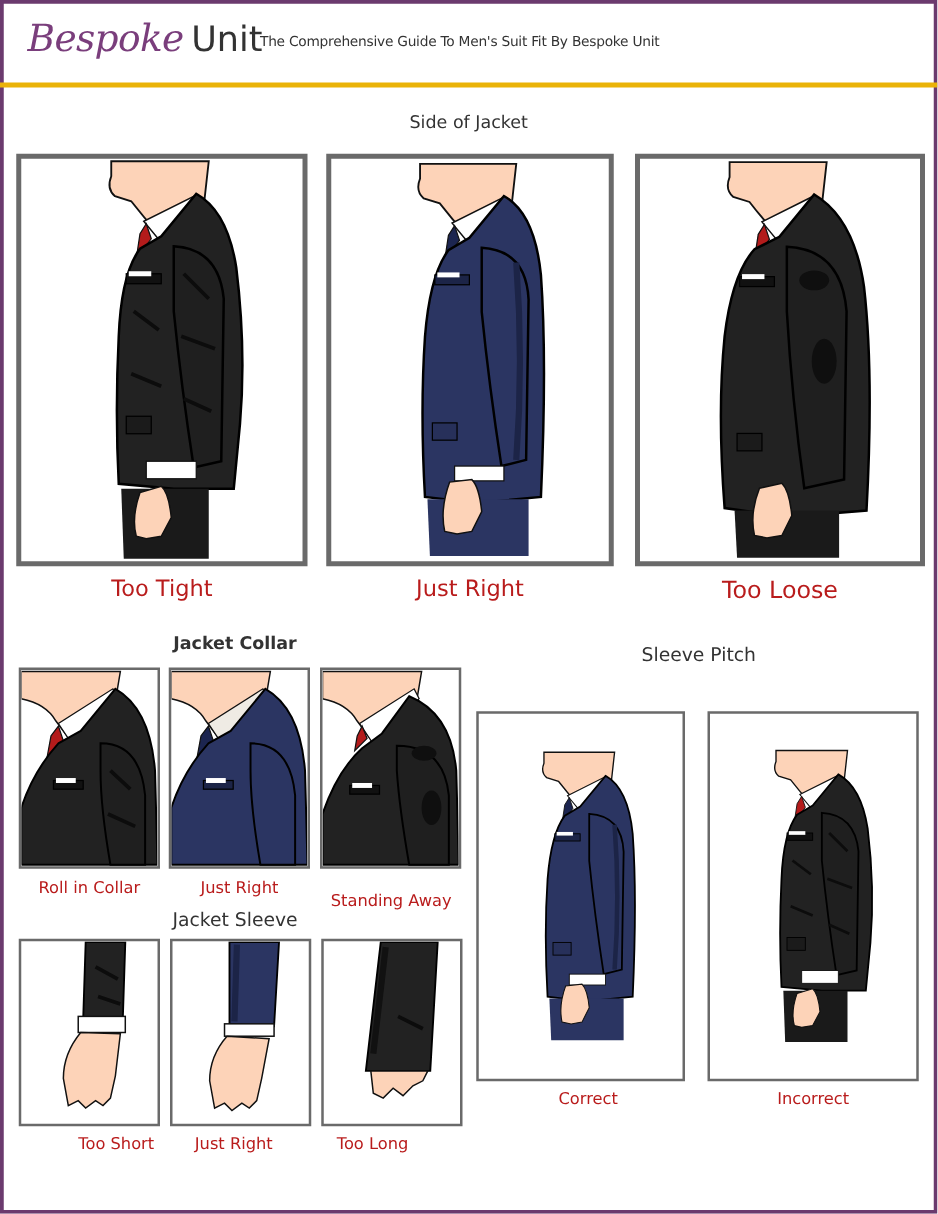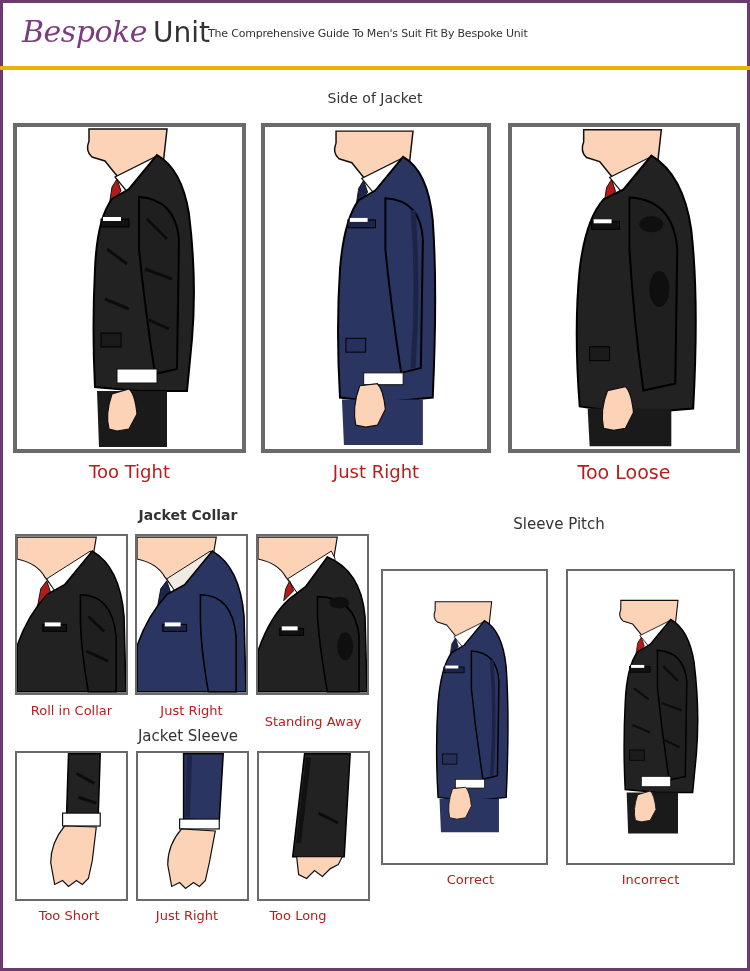--- a/index.html
+++ b/index.html
@@ -181,21 +181,21 @@
 </div>
 <div class="caption" style="left:248px; width:130px; top:703px; font-size:13px;margin-top:11px;">Standing Away</div>
 
 <div class="section-title" style="left:13px; width:350px; top:727px; font-size:15px;">Jacket Sleeve</div>
 
 <div class="panel thin" style="left:15px; top:751px; width:113px; height:150px;">
   <svg preserveAspectRatio="none">
       <use href="#sleeve-short"></use>
     </svg>
 </div>
-<div class="caption" style="left:9px; width:120px; top:908px; font-size:13px;">Too Short</div>
+<div class="caption" style="left:33px; width:120px; top:908px; font-size:13px;">Too Short</div>
 
 <div class="panel thin" style="left:136px; top:751px; width:113px; height:150px;">
   <svg preserveAspectRatio="none">
       <use href="#sleeve-right"></use>
     </svg>
 </div>
 <div class="caption" style="left:127px; width:120px; top:908px; font-size:13px;">Just Right</div>
 
 <div class="panel thin" style="left:257px; top:751px; width:113px; height:150px;">
   <svg preserveAspectRatio="none">

